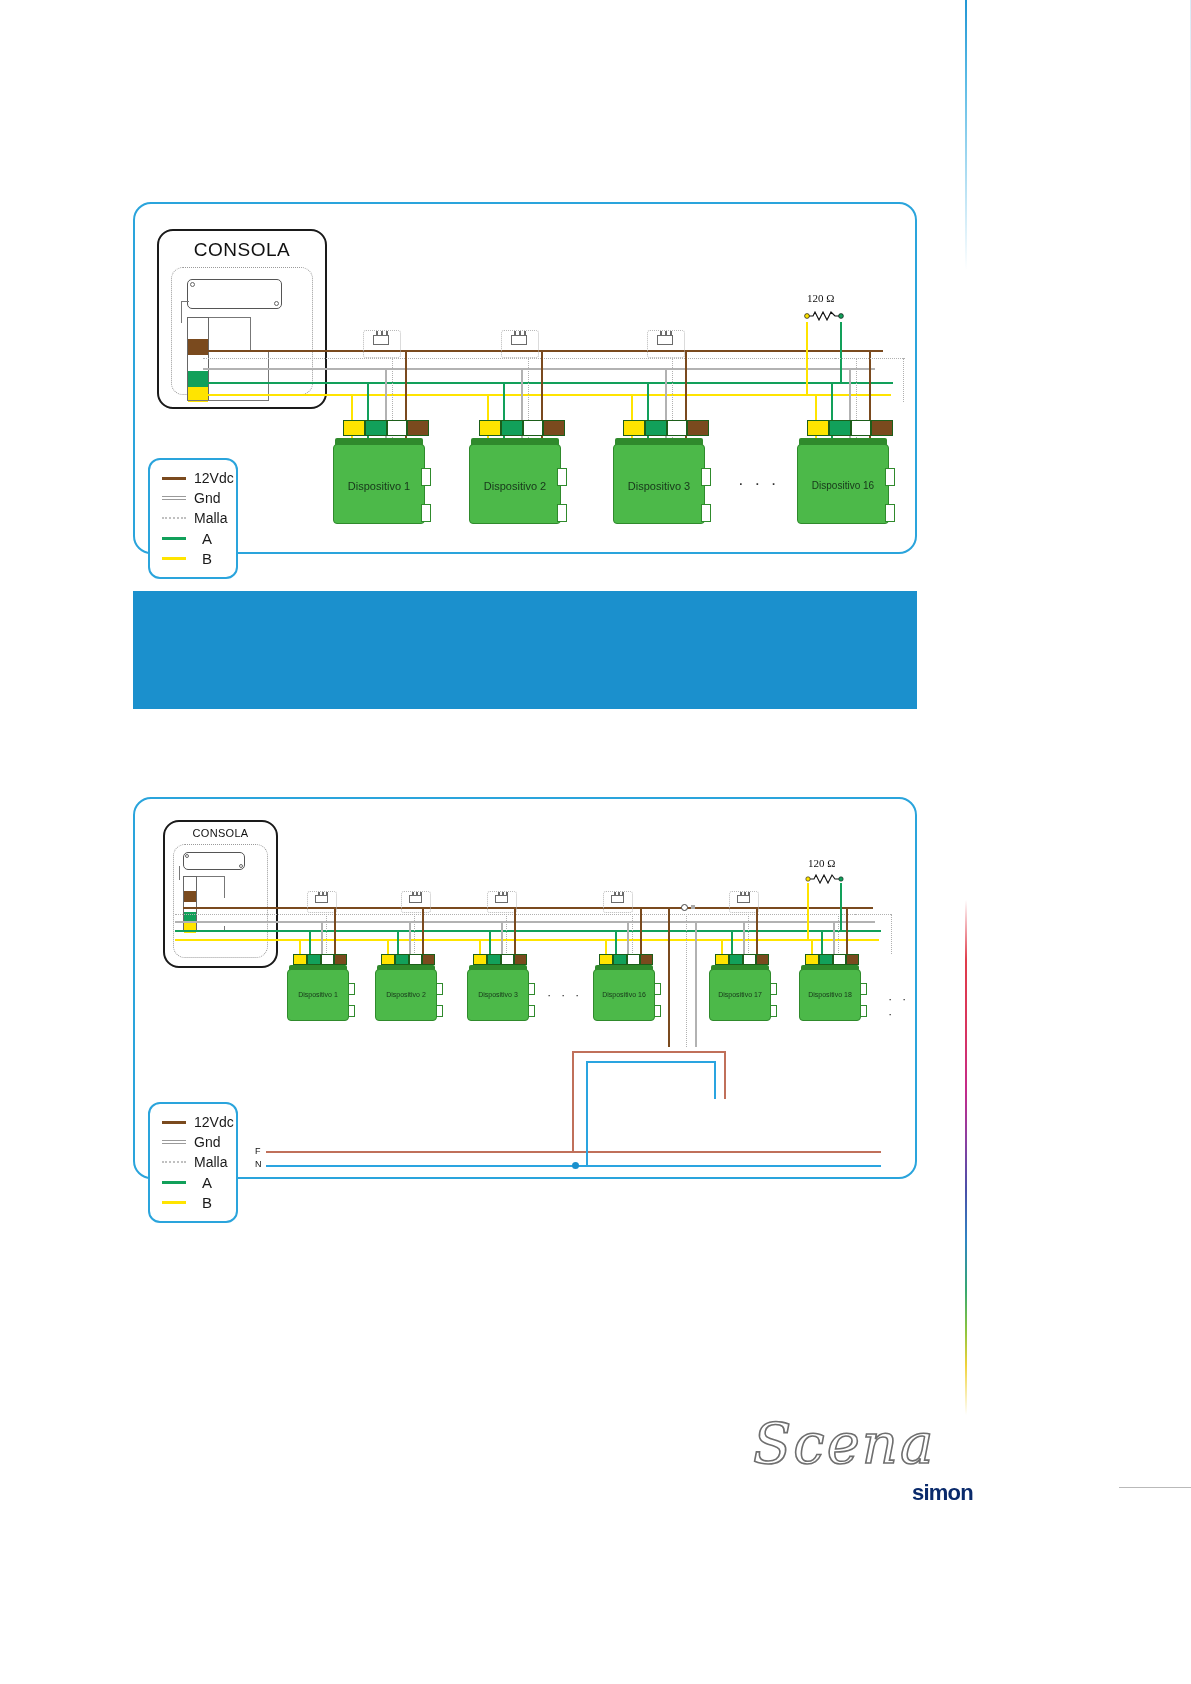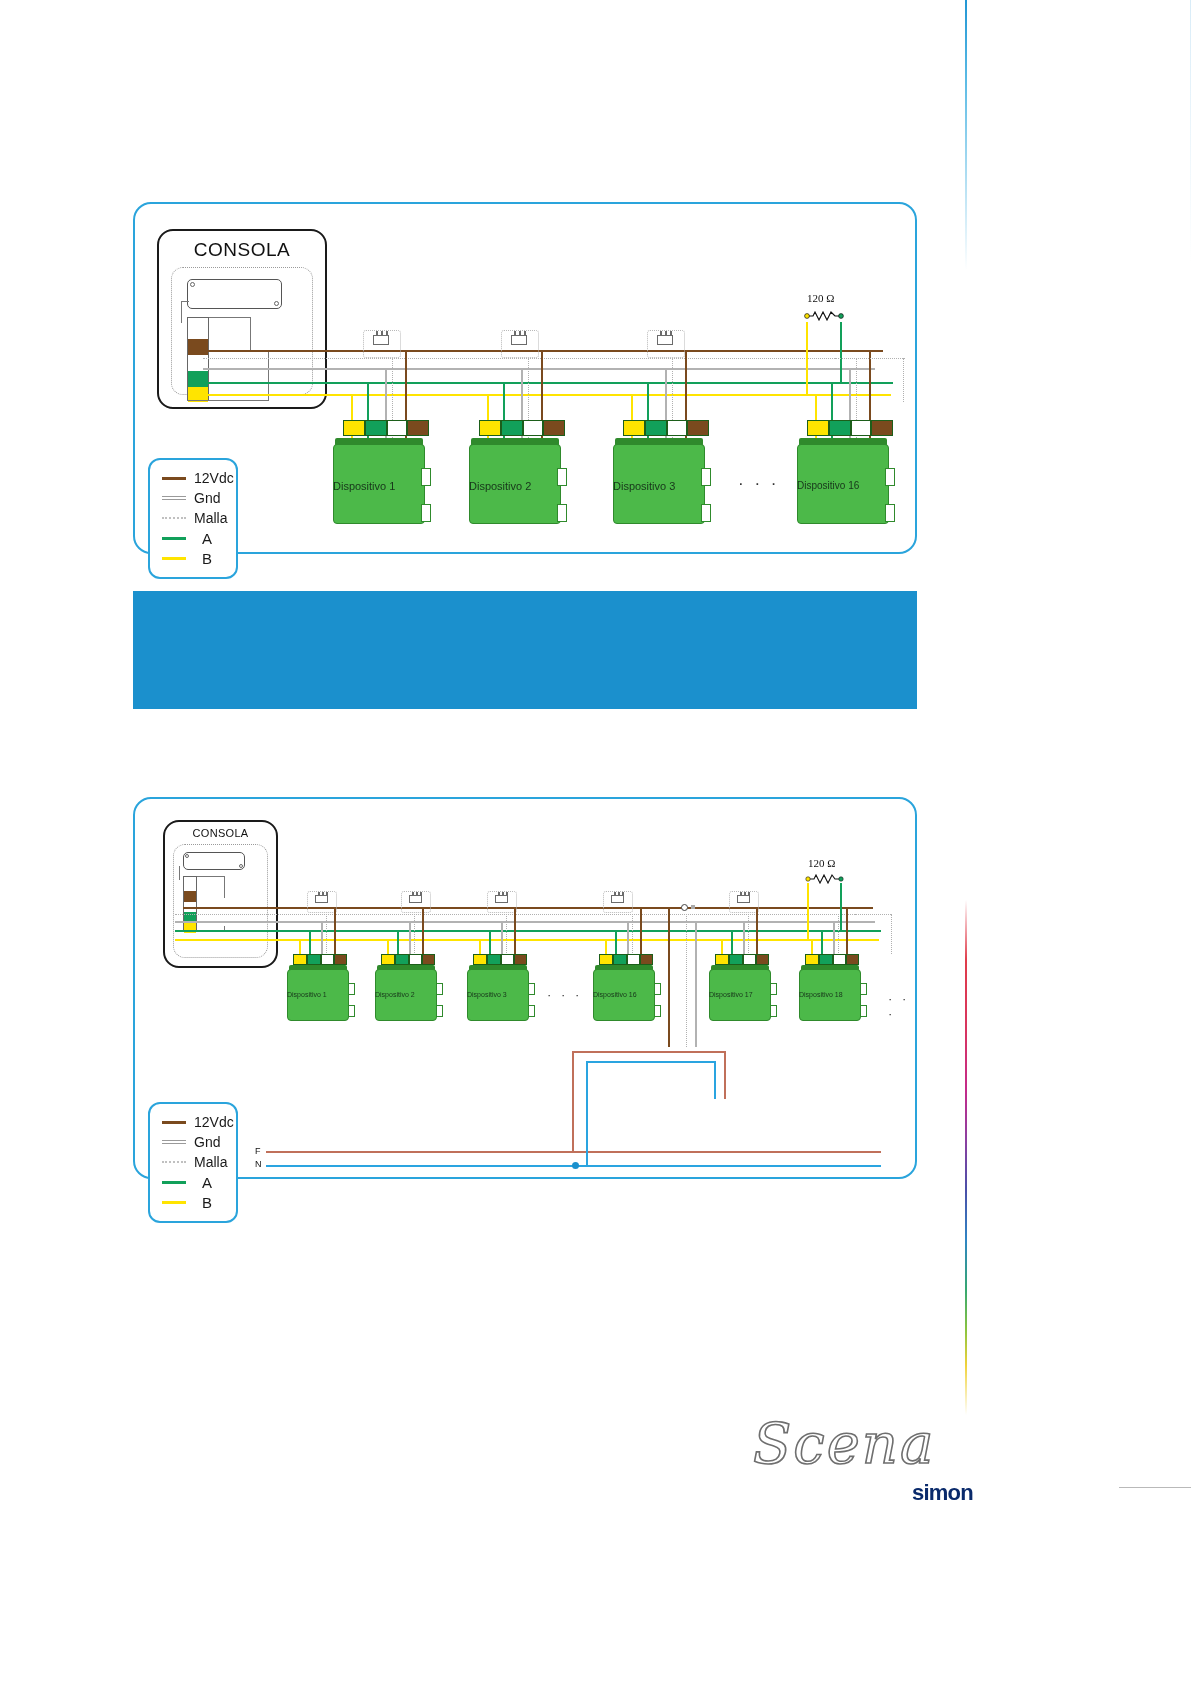--- a/index.html
+++ b/index.html
@@ -82,21 +82,21 @@
   .device-top {
     position:absolute; left:2px; top:10px; width:calc(100% - 4px); height:12px;
     background:#2f8a2c; border-radius:2px;
   }
   .conn { position:absolute; top:-8px; height:16px; border:1px solid #1c5e1a; }
   .c-yellow { background:#ffe400; }
   .c-green  { background:#12a05a; }
   .c-white  { background:#ffffff; }
   .c-brown  { background:#7a4a1e; }
   .device-label {
-    position:absolute; width:100%; color:#17361a;
+    position:absolute; width:100%; text-align:center; color:#17361a;
   }
   .tab { position:absolute; right:-6px; border:1px solid #2f8a2c; background:#fff; }
 
   .ellipsis { position:absolute; color:#333; letter-spacing:3px; }
 
   
   .connector-icon { position:absolute; }
   .connector-icon .dash { position:absolute; inset:0; border:1px dotted #b8b8b8; border-radius:3px; }
   .connector-icon .body { position:absolute; border:1px solid #6b6b6b; background:#fff; }
   .connector-icon .pin { position:absolute; width:2px; background:#6b6b6b; }

